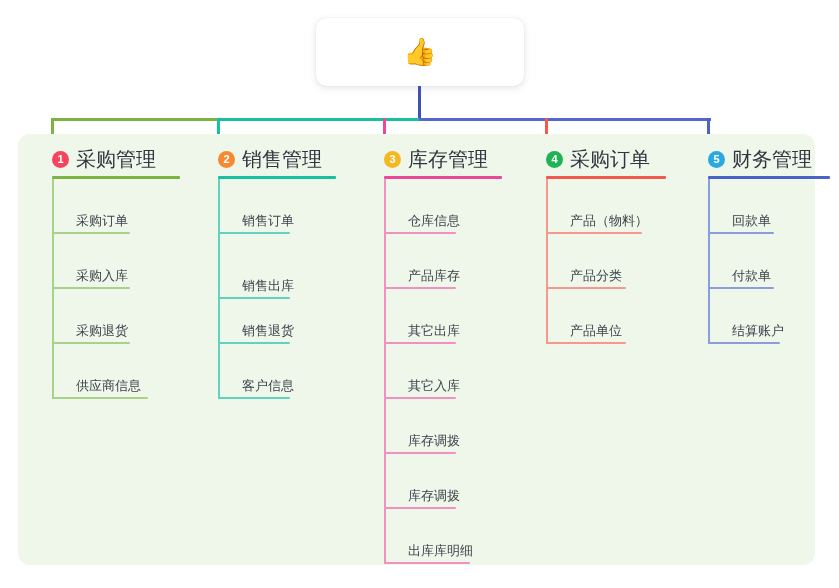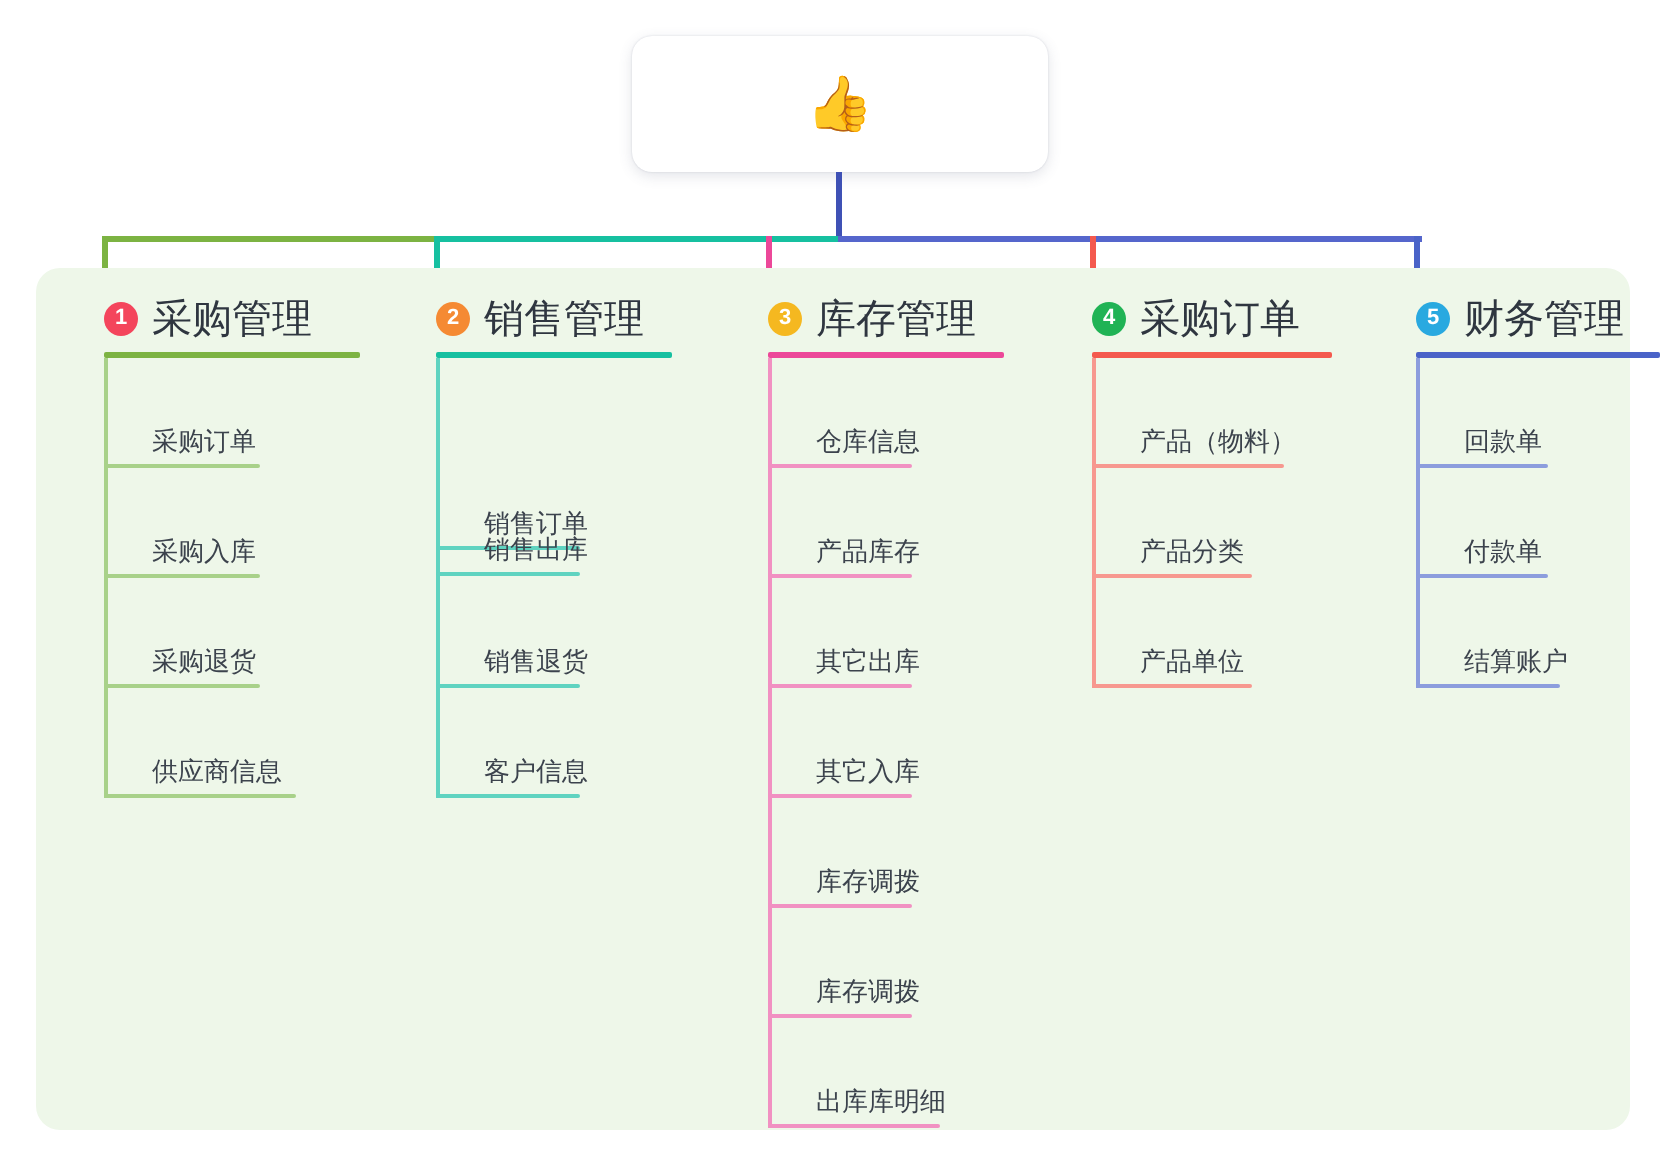--- a/index.html
+++ b/index.html
@@ -116,25 +116,25 @@
           <div class="leaf-rule" style="width: 96px; background: rgb(168, 209, 137);"></div>
         </div>
       </div>
       <div class="col" style="left: 196px;">
         <div class="col-head" style="top: 146px; position: absolute;">
           <span class="badge" style="background: rgb(245, 138, 51);">2</span>
           <span class="col-title">销售管理</span>
         </div>
         <div class="head-rule" style="top: 176px; width: 118px; background: rgb(22, 192, 160);"></div>
         <div class="spine" style="top: 179px; height: 220px; background: rgb(95, 211, 192);"></div>
-        <div class="leaf" style="left: 22px; top: 206px; width: 72px; height: 28px; margin-top: 41px;">
+        <div class="leaf" style="left: 22px; top: 206px; width: 72px; height: 28px;">
           <div class="leaf-text">销售订单</div>
           <div class="leaf-rule" style="width: 72px; background: rgb(95, 211, 192);"></div>
         </div>
-        <div class="leaf" style="left: 22px; top: 260px; width: 72px; height: 28px;">
+        <div class="leaf" style="left: 22px; top: 271px; width: 72px; height: 28px;">
           <div class="leaf-text">销售出库</div>
           <div class="leaf-rule" style="width: 72px; background: rgb(95, 211, 192);"></div>
         </div>
         <div class="leaf" style="left: 22px; top: 316px; width: 72px; height: 28px;">
           <div class="leaf-text">销售退货</div>
           <div class="leaf-rule" style="width: 72px; background: rgb(95, 211, 192);"></div>
         </div>
         <div class="leaf" style="left: 22px; top: 371px; width: 72px; height: 28px;">
           <div class="leaf-text">客户信息</div>
           <div class="leaf-rule" style="width: 72px; background: rgb(95, 211, 192);"></div>

